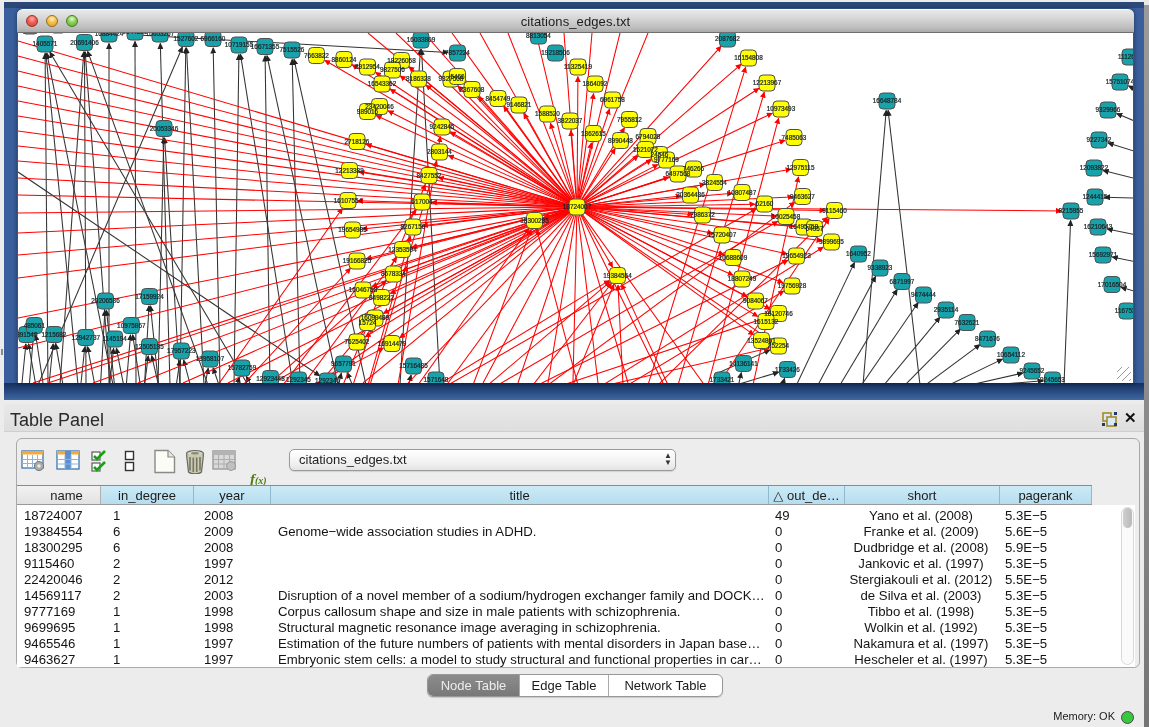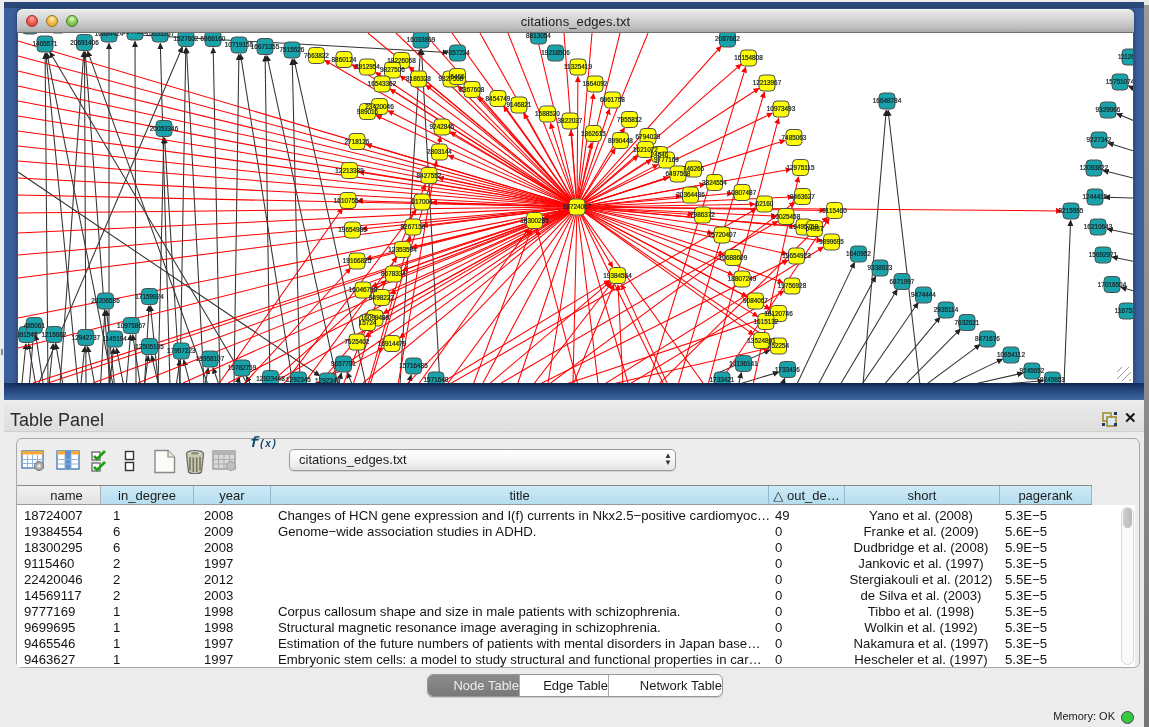--- a/index.html
+++ b/index.html
@@ -40,21 +40,21 @@
 .tr{position:absolute;left:17px;width:1075px;height:16px;font-size:13.2px;color:#141414;white-space:nowrap}
 .tr span{position:absolute;top:1px}
 .c0{left:7px}.c1{left:96px}.c2{left:187px}.c3{left:261px;width:499px;overflow:hidden}
 .c4{left:758px}.c5{left:825px;width:158px;text-align:center}.c6{left:988px}
 
 #sbar{left:1121px;top:507px;width:13px;height:158px;background:#fafafa;border:1px solid #d8d8d8;border-radius:7px}
 #sthumb{left:1123px;top:508px;width:9px;height:20px;background:linear-gradient(90deg,#cfcfcf,#b9b9b9);border-radius:5px}
 
 #tabs{left:427px;top:674px;height:23px;border:1px solid #979797;border-radius:6px;background:#fff;
   box-shadow:0 1px 1px rgba(0,0,0,.15)}
-.tab{float:left;height:21px;line-height:21px;font-size:13px;color:#1a1a1a;text-align:right}
+.tab{float:left;height:21px;line-height:21px;font-size:13px;color:#1a1a1a;text-align:center}
 #tab1{width:91px;background:linear-gradient(#8c8c8c,#787878);color:#ededed;border-radius:5px 0 0 5px}
 #tab2{width:90px;border-right:1px solid #aaa;border-left:1px solid #aaa}
 #tab3{width:113px}
 
 #mem{right:34px;top:710px;font-size:11px;color:#1a1a1a}
 #memdot{left:1121px;top:711px;width:13px;height:13px;border-radius:50%;background:#35c93f;border:1.5px solid #4a4a4a}
 #rstrip{left:1144px;top:0;width:5px;height:727px;background:linear-gradient(#9a9a9a,#8a8a8a 60%,#757575)}
 #rstriptop{left:1144px;top:0;width:5px;height:5px;background:#e9e9e9}
 .ico{position:absolute;top:449px}
 </style></head><body>
@@ -650,40 +650,39 @@
  <ellipse cx="12" cy="4.5" rx="4" ry="1.4" fill="#8c8c74"></ellipse>
  <path d="M3.5 5.5l2 17.5c3 2.5 10 2.5 13 0l2-17.5" fill="#c9c9b4" stroke="#666" stroke-width="1.2"></path>
  <path d="M7 8v13.5M10.3 8.5v14.5M13.7 8.5v14.5M17 8v13.5" stroke="#77775f" stroke-width="1.6"></path>
 </svg>
 <svg class="abs ico" style="left:212px" width="25" height="24">
  <rect x="1" y="2" width="22" height="18" fill="#d9d9d9" stroke="#9a9a9a" stroke-width="1.4"></rect>
  <rect x="1" y="2" width="22" height="4" fill="#b3b3b3"></rect>
  <path d="M1 10.5h22M1 15h22M6.5 6v14M12 6v14M17.5 6v14" stroke="#adadad" stroke-width="1"></path>
  <circle cx="19" cy="17" r="4.4" fill="#c0c0c0" stroke="#9a9a9a"></circle>
 </svg>
-<div class="abs" style="left:250px;top:435px;width:26px;font-family:Liberation Mono, monospace;font-style:italic;font-weight:bold;font-size:15px;color:#0c4a6e">f<span style="font-size:10px">(x)</span></div>
+<div class="abs" style="left:250px;top:471px;width:26px;font-family:Liberation Serif, serif;font-style:italic;font-weight:bold;font-size:15px;color:#4d7c0f">f<span style="font-size:10px">(x)</span></div>
 <div class="abs" id="dropdown"></div>
 <div class="abs" id="ddtext">citations_edges.txt</div>
 <div class="abs" id="ddarrows">▲<br>▼</div>
 
 <div class="abs" id="thead">
  <span class="th" style="left:0;width:84px;background:linear-gradient(#f2f2f2,#e2e2e2);border-right:1px solid #b0b0b0;text-indent:16px">name</span>
  <span class="th" style="left:84px;width:93px">in_degree</span>
  <span class="th" style="left:177px;width:77px">year</span>
  <span class="th" style="left:254px;width:498px">title</span>
  <span class="th" style="left:752px;width:76px">△ out_de…</span>
  <span class="th" style="left:828px;width:155px">short</span>
  <span class="th" style="left:983px;width:92px">pagerank</span>
 </div>
 <div class="abs" id="tbody"></div>
 <div class="tr" style="top:507px">
     <span class="c0">18724007</span>
     <span class="c1">1</span>
     <span class="c2">2008</span>
-    <span class="c3">Changes of HCN gene expression and I(f) currents in Nkx2.5−positive cardiomyoc…</span>
     <span class="c4">49</span>
     <span class="c5">Yano et al. (2008)</span>
     <span class="c6">5.3E−5</span>
   </div>
 <div class="tr" style="top:523px">
     <span class="c0">19384554</span>
     <span class="c1">6</span>
     <span class="c2">2009</span>
     <span class="c3">Genome−wide association studies in ADHD.</span>
     <span class="c4">0</span>
@@ -711,20 +710,21 @@
     <span class="c1">2</span>
     <span class="c2">2012</span>
     <span class="c4">0</span>
     <span class="c5">Stergiakouli et al. (2012)</span>
     <span class="c6">5.5E−5</span>
   </div>
 <div class="tr" style="top:587px">
     <span class="c0">14569117</span>
     <span class="c1">2</span>
     <span class="c2">2003</span>
+    <span class="c3">Disruption of a novel member of a sodium/hydrogen exchanger family and DOCK…</span>
     <span class="c4">0</span>
     <span class="c5">de Silva et al. (2003)</span>
     <span class="c6">5.3E−5</span>
   </div>
 <div class="tr" style="top:603px">
     <span class="c0">9777169</span>
     <span class="c1">1</span>
     <span class="c2">1998</span>
     <span class="c3">Corpus callosum shape and size in male patients with schizophrenia.</span>
     <span class="c4">0</span>

